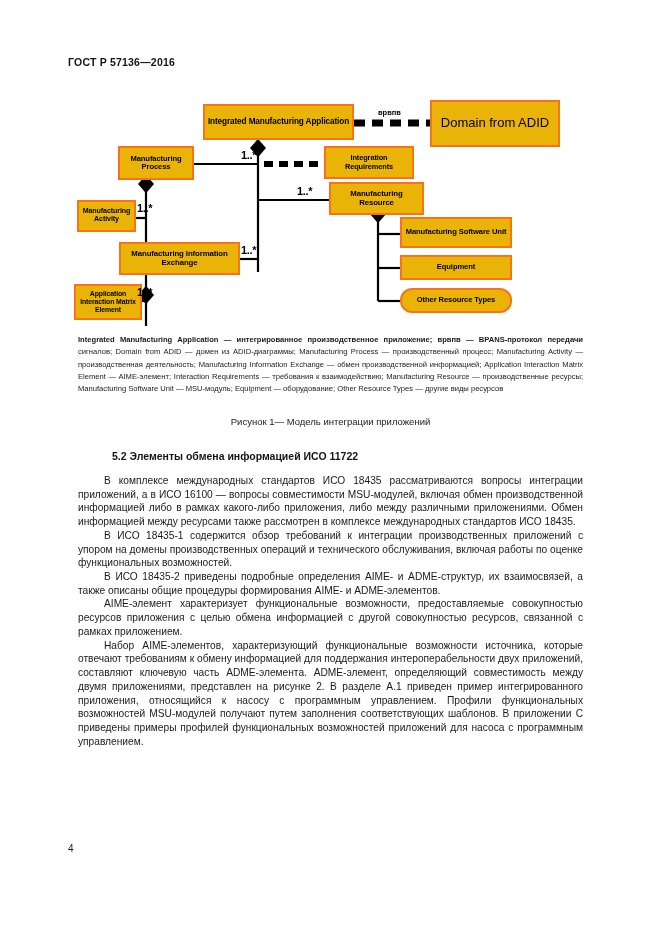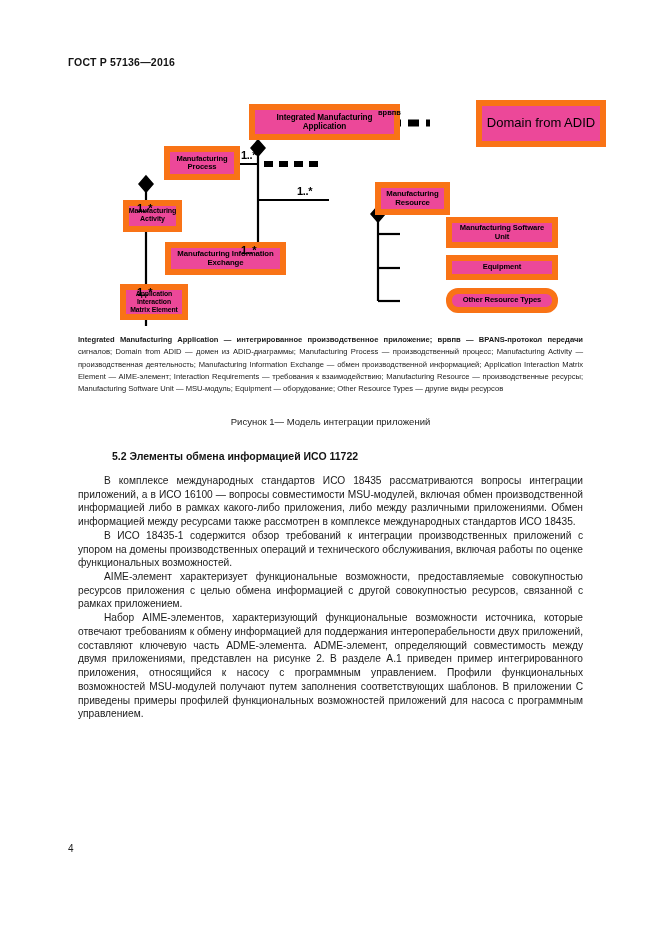--- a/index.html
+++ b/index.html
@@ -21,30 +21,29 @@
   }
 
   
   .figure{position:absolute;left:78px;top:96px;width:510px;height:230px;}
   .fig-canvas{position:absolute;inset:0;}
   .fig-canvas svg{display:block;}
 
   
   .ubox{
     position:absolute;
-    border:6px solid #f97316;
-    background:#ec4899;
+    border:2px solid #f97316;
+    background:#eab308;
     display:flex;align-items:center;justify-content:center;
     text-align:center;
     font-weight:bold;
     color:#000;
     letter-spacing:-0.1px;
     line-height:1.12;
     box-sizing:border-box;
-    margin-left:46px;
   }
   .ubox span{display:block;padding:0 2px;}
 
   .mult{
     position:absolute;
     font-size:11px;font-weight:bold;color:#000;
     letter-spacing:-0.3px;
   }
   .stereo{
     position:absolute;
@@ -138,22 +137,25 @@
     </div>
 
     <div class="ubox" style="left:352px;top:4px;width:130px;height:47px;font-size:13px;font-weight:normal;letter-spacing:0;">
       <span>Domain from ADID</span>
     </div>
 
     <div class="ubox" style="left:40px;top:50px;width:76px;height:34px;font-size:7.6px;">
       <span>Manufacturing Process</span>
     </div>
 
-
-    <div class="ubox" style="left:251px;top:86px;width:75px;height:33px;font-size:7.8px;text-align:center;">
+    <div class="ubox" style="left:246px;top:50px;width:90px;height:33px;font-size:7.4px;">
+      <span>Integration Requirements</span>
+    </div>
+
+    <div class="ubox" style="left:251px;top:86px;width:95px;height:33px;font-size:7.8px;text-align:center;">
       <span>Manufacturing Resource</span>
     </div>
 
     <div class="ubox" style="left:-1px;top:104px;width:59px;height:32px;font-size:7.1px;">
       <span>Manufacturing Activity</span>
     </div>
 
     <div class="ubox" style="left:41px;top:146px;width:121px;height:33px;font-size:7.8px;">
       <span>Manufacturing Information Exchange</span>
     </div>
@@ -187,18 +189,19 @@
     <b>Integrated Manufacturing Application — интегрированное производственное приложение; врвпв — BPANS-протокол передачи</b><span> сигналов; Domain from ADID — домен из ADID-диаграммы; Manufacturing Process — производственный процесс; Manufacturing Activity — производственная деятельность; Manufacturing Information Exchange — обмен производственной информацией; Application Interaction Matrix Element — AIME-элемент; Interaction Requirements — требования к взаимодействию; Manufacturing Resource — производственные ресурсы; Manufacturing Software Unit — MSU-модуль; Equipment — оборудование; Other Resource Types — другие виды ресурсов</span>
   </div>
 
   <div class="figcap">Рисунок 1— Модель интеграции приложений</div>
 
   <div class="sec-head">5.2 Элементы обмена информацией ИСО 11722</div>
 
   <div class="body">
     <p>В комплексе международных стандартов ИСО 18435 рассматриваются вопросы интеграции приложений, а в ИСО 16100 — вопросы совместимости MSU-модулей, включая обмен производственной информацией либо в рамках какого-либо приложения, либо между различными приложениями. Обмен информацией между ресурсами также рассмотрен в комплексе международных стандартов ИСО 18435.</p>
     <p>В ИСО 18435-1 содержится обзор требований к интеграции производственных приложений с упором на домены производственных операций и технического обслуживания, включая работы по оценке функциональных возможностей.</p>
+    <p>В ИСО 18435-2 приведены подробные определения AIME- и ADME-структур, их взаимосвязей, а также описаны общие процедуры формирования AIME- и ADME-элементов.</p>
     <p>AIME-элемент характеризует функциональные возможности, предоставляемые совокупностью ресурсов приложения с целью обмена информацией с другой совокупностью ресурсов, связанной с рамках приложением.</p>
     <p>Набор AIME-элементов, характеризующий функциональные возможности источника, которые отвечают требованиям к обмену информацией для поддержания интероперабельности двух приложений, составляют ключевую часть ADME-элемента. ADME-элемент, определяющий совместимость между двумя приложениями, представлен на рисунке 2. В разделе А.1 приведен пример интегрированного приложения, относящийся к насосу с программным управлением. Профили функциональных возможностей MSU-модулей получают путем заполнения соответствующих шаблонов. В приложении С приведены примеры профилей функциональных возможностей приложений для насоса с программным управлением.</p>
   </div>
 
   <div class="pageno">4</div>
 </div>
 
 </body></html>

